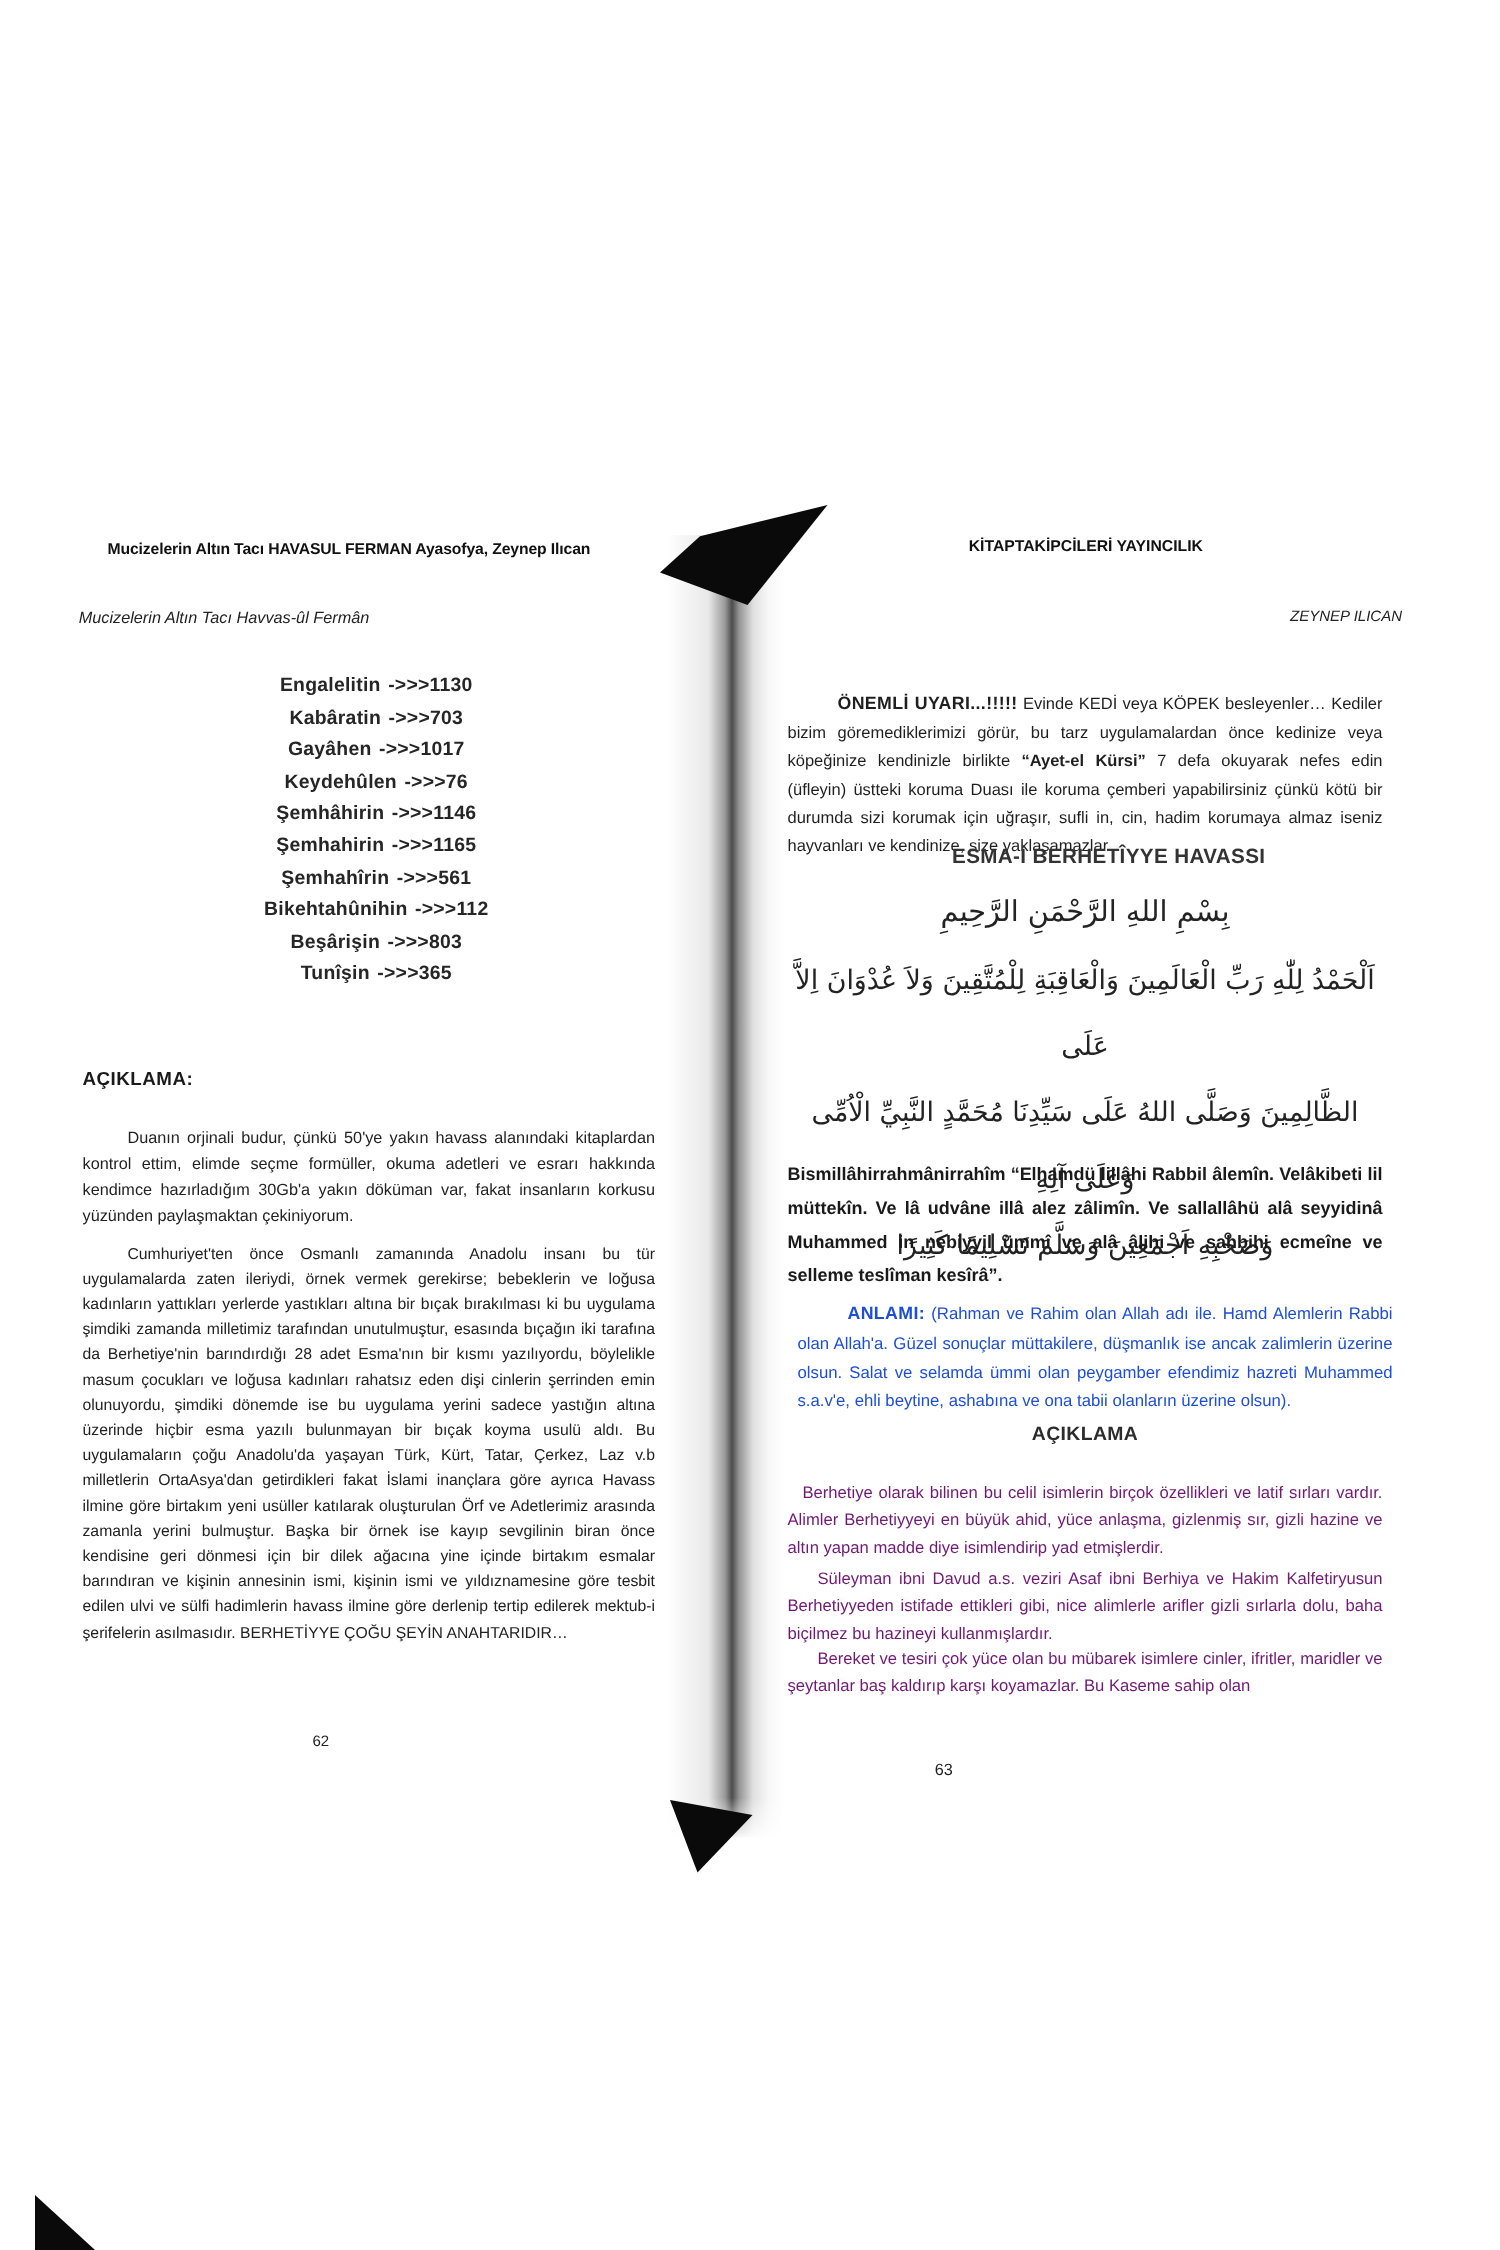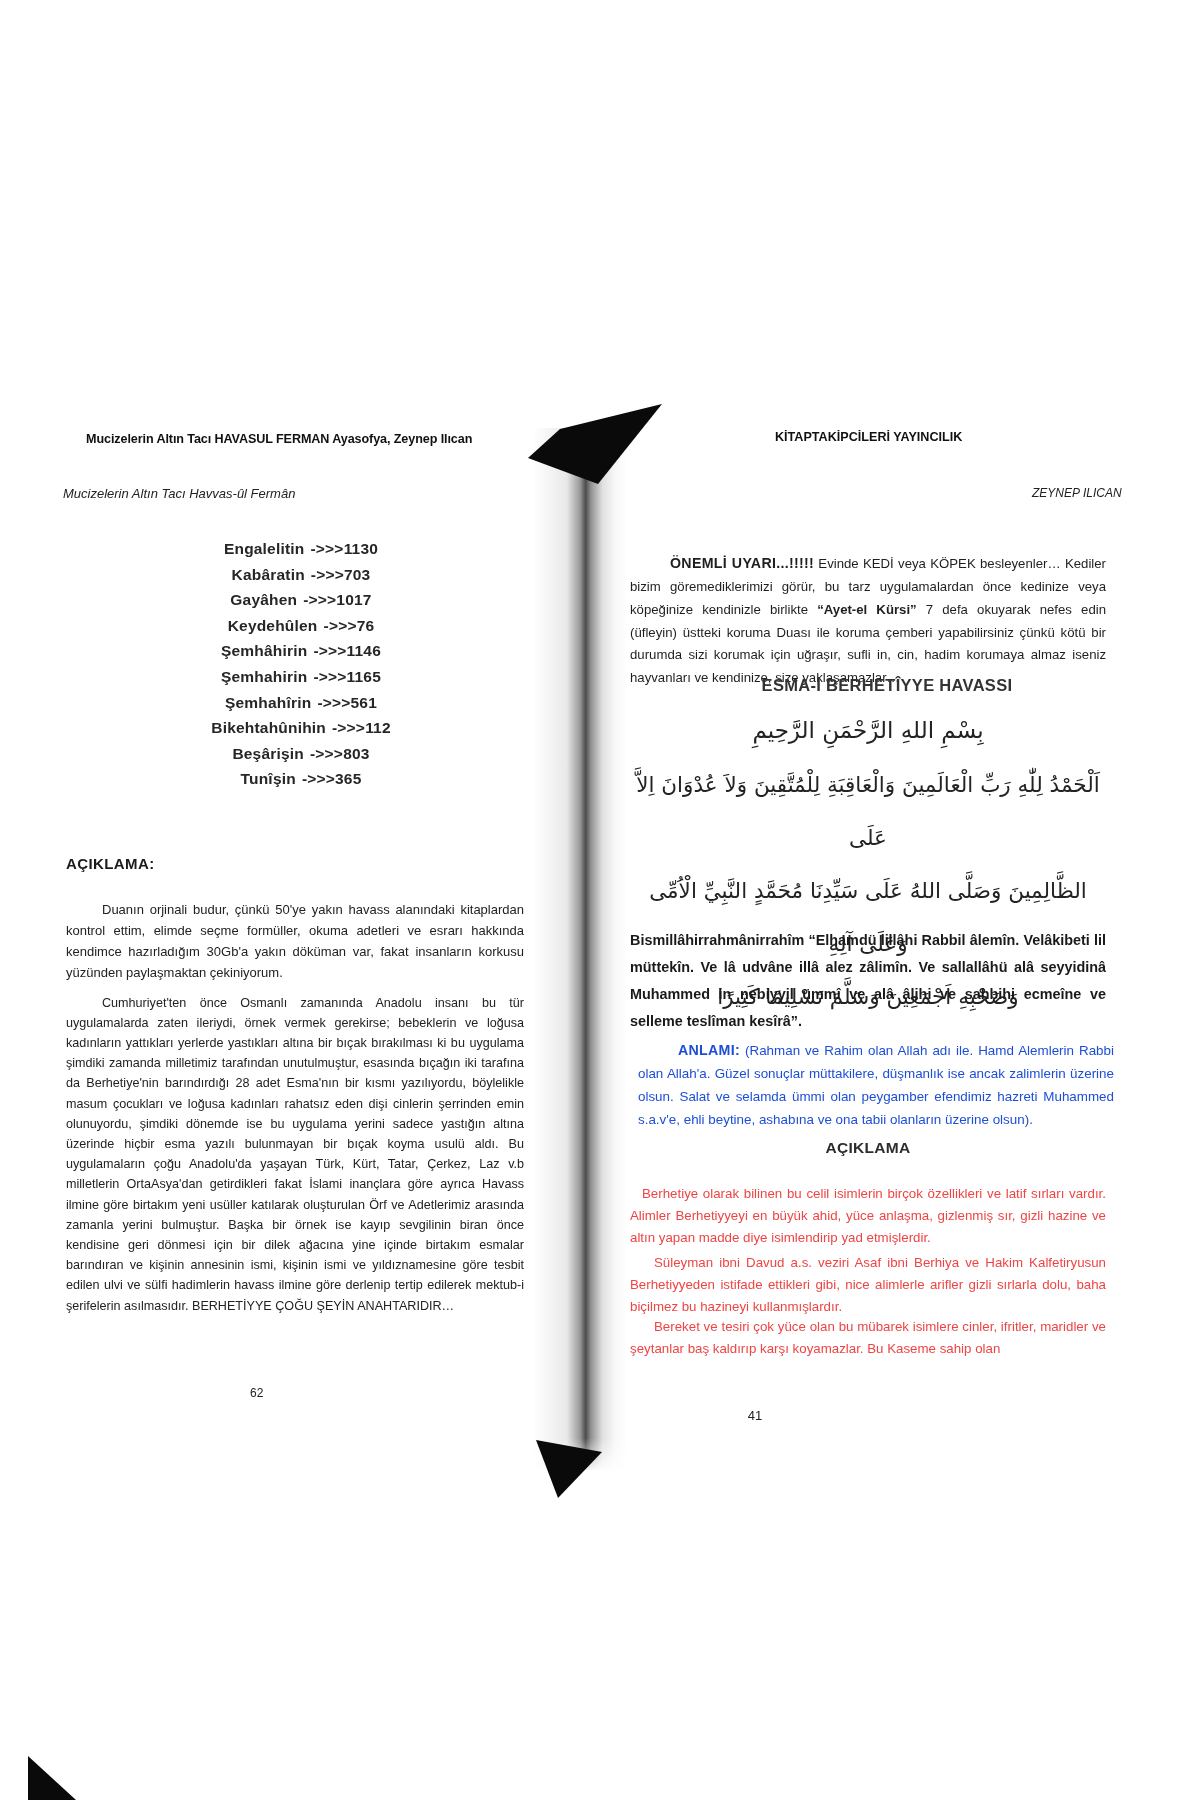--- a/index.html
+++ b/index.html
@@ -26,21 +26,21 @@
   .rp-warning .b{font-weight:bold;}
   .rp-esma-heading{left:649px;top:676px;width:476px;text-align:center;font-weight:bold;font-size:16.5px;letter-spacing:0.3px;color:#333;}
   .rp-arabic{left:630px;top:710px;width:476px;direction:rtl;text-align:center;
              font-family:"DejaVu Sans", sans-serif;color:#232323;}
   .arabic-l1{font-size:23px;line-height:40px;margin-bottom:8px;}
   .arabic-l{font-size:21.5px;line-height:53px;}
   .rp-translit{left:630px;top:913px;width:476px;font-weight:bold;font-size:14.4px;line-height:27px;text-align:justify;color:#1a1a1a;}
   .rp-anlami{left:638px;top:1026px;width:476px;font-size:13.4px;line-height:23px;text-align:justify;text-indent:40px;color:#1d4ed8;}
   .rp-anlami .lead{font-weight:bold;font-size:14.2px;letter-spacing:0.3px;}
   .rp-aciklama{left:630px;top:1139px;width:476px;text-align:center;font-weight:bold;font-size:15.5px;letter-spacing:0.3px;color:#2c2c2c;}
-  .rp-p{width:476px;font-size:13.3px;line-height:21.8px;text-align:justify;color:#ef4444;}
+  .rp-p{width:476px;font-size:13.3px;line-height:21.8px;text-align:justify;color:#701a75;}
   .rp-p1{left:630px;top:1170px;text-indent:12px;}
   .rp-p2{left:630px;top:1239px;text-indent:24px;}
   .rp-p3{left:630px;top:1303px;text-indent:24px;}
   .rp-pagenum{left:725px;top:1408px;width:60px;text-align:center;font-size:13px;color:#222;}
   
   .gutter-band{
     left:533px;top:428px;width:94px;height:1042px;
     background:linear-gradient(90deg,
       rgba(0,0,0,0) 0%, rgba(0,0,0,0.04) 16%, rgba(0,0,0,0.09) 36%,
       rgba(0,0,0,0.40) 50%, rgba(0,0,0,0.70) 56%, rgba(0,0,0,0.42) 62%,
@@ -103,14 +103,14 @@
   </div>
 
   <p class="abs rp-translit">Bismillâhirrahmânirrahîm “Elhamdü lillâhi Rabbil âlemîn. Velâkibeti lil müttekîn. Ve lâ udvâne illâ alez zâlimîn. Ve sallallâhü alâ seyyidinâ Muhammed in nebiyyil ümmî ve alâ âlihi ve sahbihi ecmeîne ve selleme teslîman kesîrâ”.</p>
 
   <p class="abs rp-anlami"><span class="lead">ANLAMI:</span><span> (Rahman ve Rahim olan Allah adı ile. Hamd Alemlerin Rabbi olan Allah'a. Güzel sonuçlar müttakilere, düşmanlık ise ancak zalimlerin üzerine olsun. Salat ve selamda ümmi olan peygamber efendimiz hazreti Muhammed s.a.v'e, ehli beytine, ashabına ve ona tabii olanların üzerine olsun).</span></p>
 
   <div class="abs rp-aciklama">AÇIKLAMA</div>
   <p class="abs rp-p rp-p1">Berhetiye olarak bilinen bu celil isimlerin birçok özellikleri ve latif sırları vardır. Alimler Berhetiyyeyi en büyük ahid, yüce anlaşma, gizlenmiş sır, gizli hazine ve altın yapan madde diye isimlendirip yad etmişlerdir.</p>
   <p class="abs rp-p rp-p2">Süleyman ibni Davud a.s. veziri Asaf ibni Berhiya ve Hakim Kalfetiryusun Berhetiyyeden istifade ettikleri gibi, nice alimlerle arifler gizli sırlarla dolu, baha biçilmez bu hazineyi kullanmışlardır.</p>
   <p class="abs rp-p rp-p3">Bereket ve tesiri çok yüce olan bu mübarek isimlere cinler, ifritler, maridler ve şeytanlar baş kaldırıp karşı koyamazlar. Bu Kaseme sahip olan</p>
-  <div class="abs rp-pagenum">41</div>
+  <div class="abs rp-pagenum">63</div>
 </div>
 
 </body></html>

